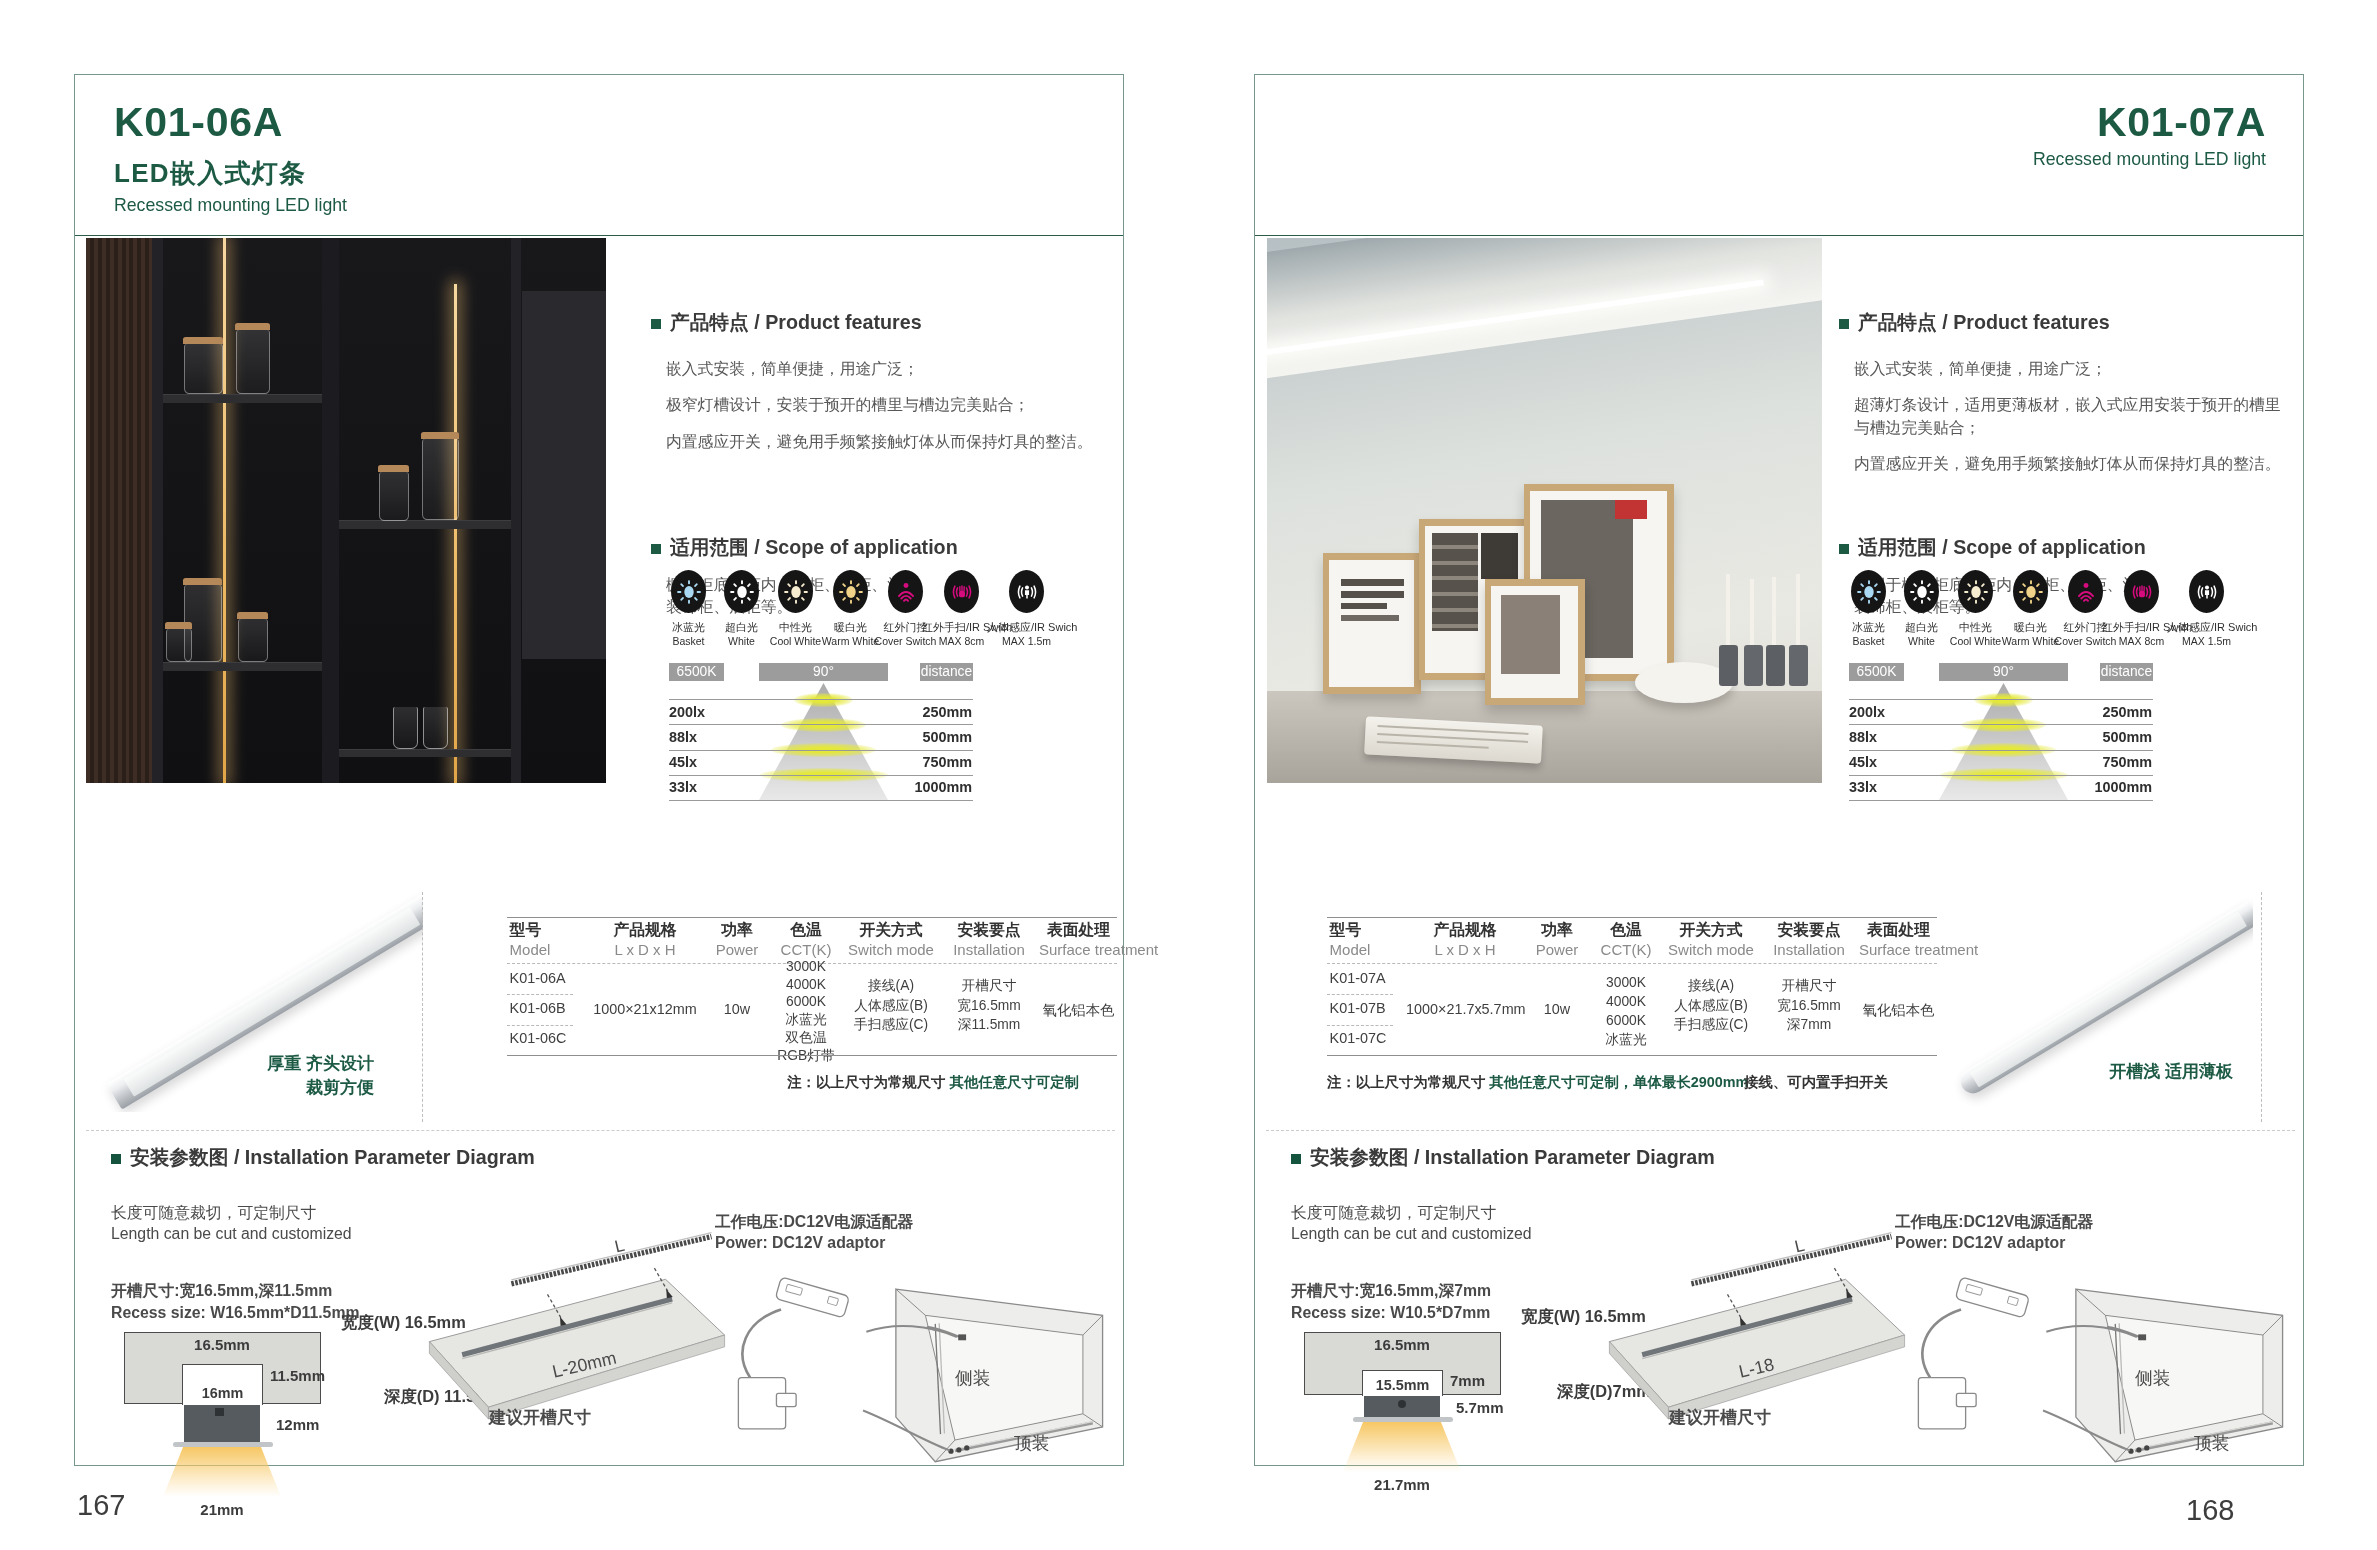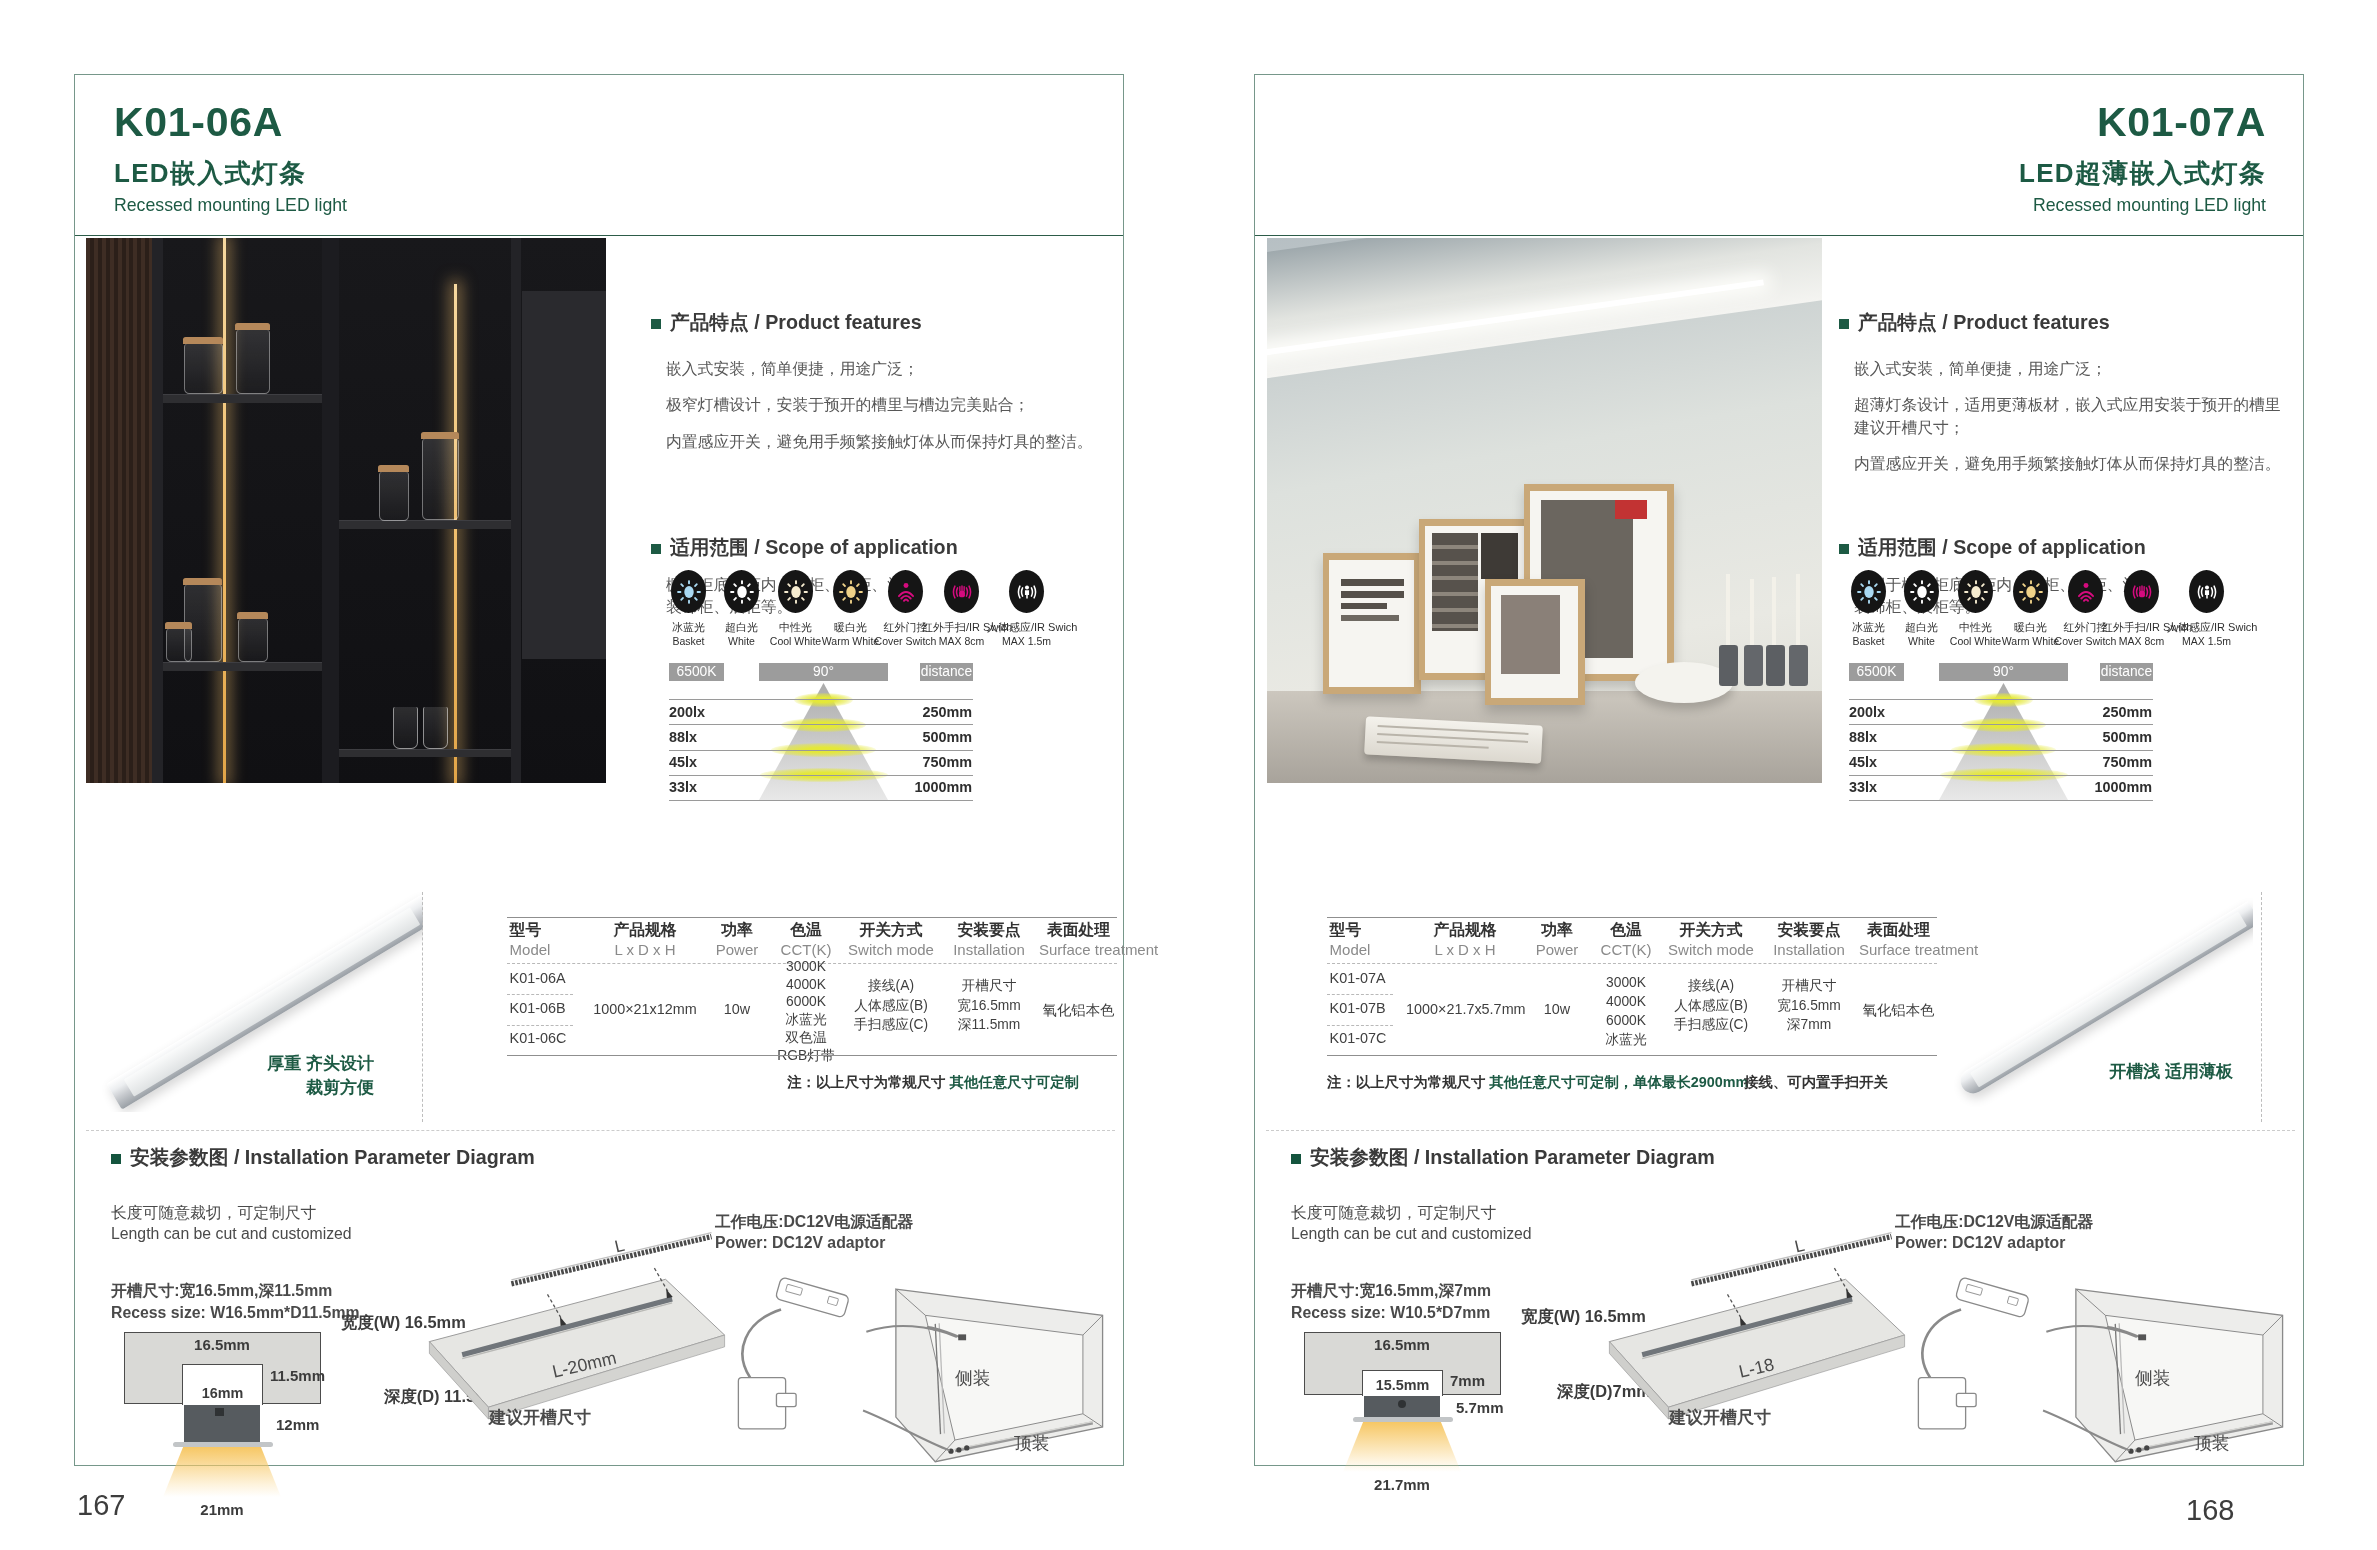--- a/index.html
+++ b/index.html
@@ -416,21 +416,20 @@
     <path d="M250 240 C 300 260, 340 285, 382 301" fill="none" stroke="#8a8a8a" stroke-width="3"></path>
     <text x="390" y="200" font-size="27" fill="#4a4a4a">侧装</text>
     <text x="480" y="298" font-size="27" fill="#4a4a4a">顶装</text>
   </svg>
 </div>
 
 <div class="page pr">
 
   <div class="abs" style="left:525px;top:23.6px;width:486px;text-align:right">
     <div class="model">K01-07A</div>
-    <div class="tcn" style="margin-top:10.5px">LED超薄嵌入式灯条</div>
     <div class="ten" style="margin-top:3.9px">Recessed mounting LED light</div>
   </div>
   <div class="hrule"></div>
 
   <div class="photo" style="left:11.8px;top:163px;width:555px;height:545px">
     <div class="abs" style="inset:0;background:linear-gradient(170deg,#b6bfc3 0%,#dde1dd 40%,#e9e9e3 72%,#dcdbd3 100%)"></div>
     <div class="abs" style="left:-39px;top:-26px;width:656px;height:125px;background:linear-gradient(180deg,#9fa9ad,#e2e4e0 55%,#f4f4f1);transform:rotate(-8deg)"></div>
     <div class="abs" style="left:-13px;top:77px;width:512px;height:5.9px;background:#ffffff;box-shadow:0 0 17px 6.6px rgba(255,255,252,.95);transform:rotate(-8deg)"></div>
     <div class="abs" style="left:0;top:453px;width:555px;height:92px;background:linear-gradient(180deg,#ccc7be,#a8a39b)"></div>
     <div class="frame" style="left:56px;top:315px;width:98px;height:141px">
@@ -470,21 +469,21 @@
     <div class="abs" style="left:98px;top:483px;width:177px;height:38px;background:linear-gradient(180deg,#f4f2ec,#dcd8cf);transform:rotate(3deg);border-radius:3.9px;box-shadow:0 5.3px 7.9px rgba(0,0,0,.2)">
           <div class="abs" style="left:11.8px;top:7.9px;width:151px;height:2.6px;background:#b9b4aa"></div>
           <div class="abs" style="left:11.8px;top:15.8px;width:151px;height:2.6px;background:#b9b4aa"></div>
           <div class="abs" style="left:11.8px;top:23.6px;width:112px;height:2.6px;background:#b9b4aa"></div>
         </div>
   </div>
 
   <div class="sech" style="left:584px;top:234px"><span class="sq"></span><span>产品特点 / Product features</span></div>
   <div class="ftxt" style="left:599px;top:284px">嵌入式安装，简单便捷，用途广泛；</div>
   <div class="ftxt" style="left:599px;top:320px">超薄灯条设计，适用更薄板材，嵌入式应用安装于预开的槽里</div>
-  <div class="ftxt" style="left:599px;top:343px">建议开槽尺寸；</div>
+  <div class="ftxt" style="left:599px;top:343px">与槽边完美贴合；</div>
   <div class="ftxt" style="left:599px;top:379px">内置感应开关，避免用手频繁接触灯体从而保持灯具的整洁。</div>
 
   <div class="sech" style="left:584px;top:459px"><span class="sq"></span><span>适用范围 / Scope of application</span></div>
   <div class="ftxt" style="left:599px;top:500px">适用于橱柜柜底、柜内、高柜、衣柜、酒柜</div>
   <div class="ftxt" style="left:599px;top:522px">装饰柜、展柜等。</div>
 
   <div class="icol" style="left:574px">
     <div class="oval">
           <svg class="isvg" viewBox="0 0 44 44">
             <g fill="#a9d9f2">

